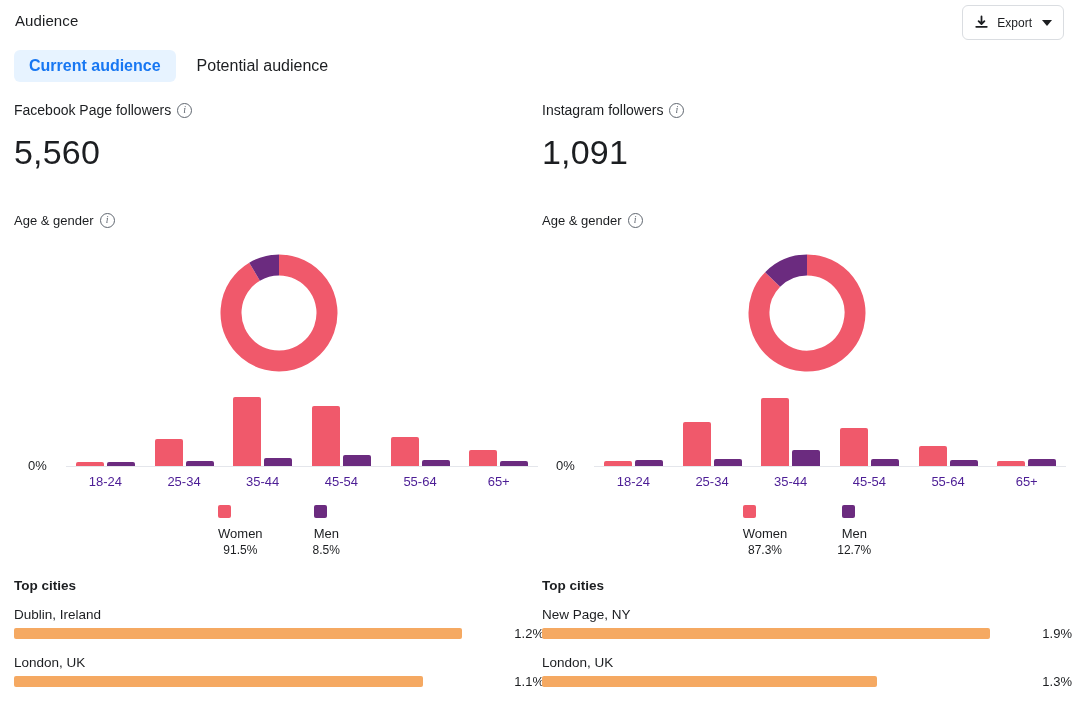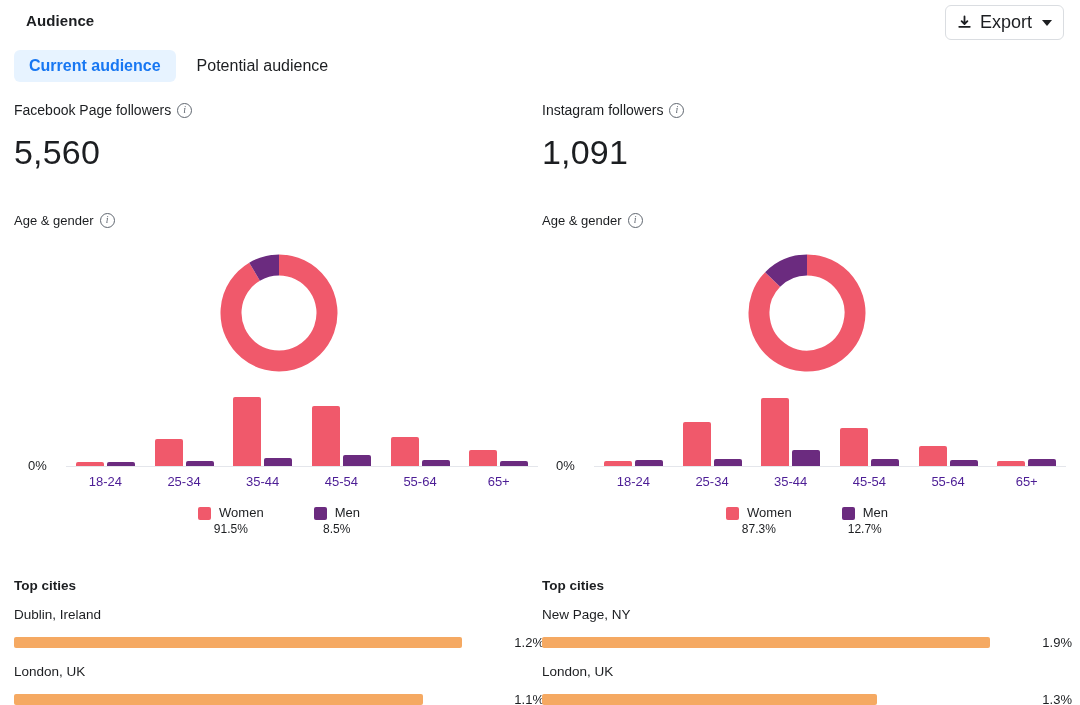--- a/index.html
+++ b/index.html
@@ -12,33 +12,33 @@
     color: #1c1e21;
     overflow: hidden;
   }
   .page { position: relative; width: 1080px; height: 705px; }
 
   
   .header {
     position: absolute; top: 0; left: 0; width: 1080px; height: 46px;
   }
   .page-title {
-    position: absolute; left: 26px; top: 12px;
-    font-size: 15px; font-weight: bold; letter-spacing: .1px; color: #1c1e21;
+    position: absolute; left: 15px; top: 12px;
+    font-size: 15px; font-weight: normal; letter-spacing: .1px; color: #1c1e21;
   }
   .export-btn {
     position: absolute; right: 16px; top: 5px;
     display: flex; align-items: center; gap: 8px;
     height: 35px; padding: 0 11px;
     border: 1px solid #dadde1; border-radius: 6px;
     background: #fff; cursor: pointer;
     font-size: 14px; color: #1c1e21;
   }
   .export-btn .dl-icon { display: block; width: 15px; height: 15px; }
-  .export-label { font-size: 18px; color: #1c1e21; white-space: nowrap; }
+  .export-label { font-size: 12px; color: #1c1e21; white-space: nowrap; }
   .caret {
     width: 0; height: 0; margin-left: 2px;
     border-left: 5px solid transparent;
     border-right: 5px solid transparent;
     border-top: 6px solid #1c1e21;
   }
 
   
   .tabs { position: absolute; top: 50px; left: 14px; display: flex; align-items: center; gap: 6px; }
   .tab {
@@ -96,35 +96,35 @@
   .bar.men { background: #6b2b7f; }
   .xlabels {
     position: absolute; left: 52px; right: 6px; bottom: 10px;
     display: flex;
   }
   .xlabel { flex: 1; text-align: center; font-size: 13px; color: #4c1d95; }
 
   
   .legend { display: flex; justify-content: center; gap: 50px; margin-top: 6px; }
   .legend-item { display: flex; flex-direction: column; align-items: center; }
-  .legend-row { display: flex; align-items: flex-end; gap: 8px; }
+  .legend-row { display: flex; align-items: flex-start; gap: 8px; flex-direction: column; }
   .swatch { width: 13px; height: 13px; border-radius: 2px; }
   .swatch.women { background: #f0596b; }
   .swatch.men { background: #6b2b7f; }
   .legend-name { font-size: 13px; color: #1c1e21; }
   .legend-pct { font-size: 12px; color: #1c1e21; margin-top: 2px; }
 
   
   .cities { position: absolute; width: 530px; top: 578px; }
   .cities-left { left: 14px; }
   .cities-right { left: 542px; }
   .cities-title { font-size: 13.5px; font-weight: bold; color: #1c1e21; }
   .city { margin-top: 14px; }
   .city-name { font-size: 13.5px; color: #1c1e21; }
-  .city-bar-row { display: flex; align-items: center; gap: 8px; margin-top: 13px; }
+  .city-bar-row { display: flex; align-items: center; gap: 8px; margin-top: 4px; }
   .city-track { flex: 1; height: 11px; position: relative; }
   .city-fill { height: 11px; background: #f5a962; border-radius: 2px; }
   .city-pct { font-size: 13px; color: #1c1e21; white-space: nowrap; }
 </style>
 </head>
 <body>
 
 <div class="page">
 
   <div class="header">

